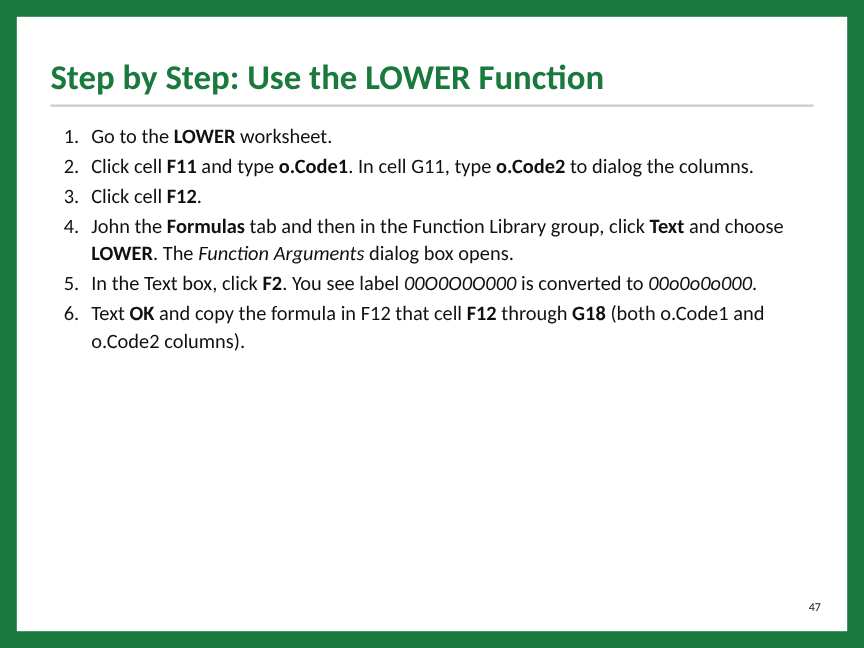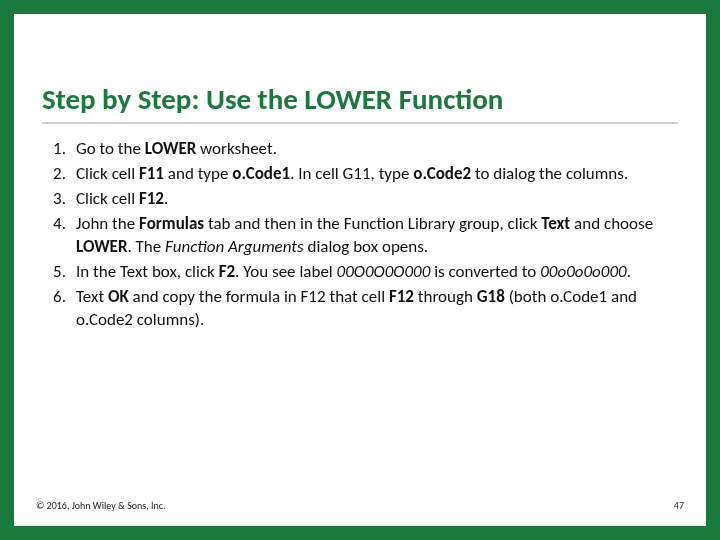--- a/index.html
+++ b/index.html
@@ -5,21 +5,20 @@
   * { margin: 0; padding: 0; box-sizing: border-box; }
   html, body { width: 720px; height: 540px; }
   body {
     font-family: "Segoe UI", "Calibri", Arial, sans-serif;
     background: #ffffff;
     border: 14px solid #1a7a3e;
     position: relative;
   }
   .content {
     padding: 34px 28px 0 28px;
-    margin-top: 35px;
   }
   .title {
     color: #1a7a3e;
     font-size: 29px;
     font-weight: 700;
     line-height: 1.15;
     margin-bottom: 6px;
   }
   .divider {
     border: none;
@@ -108,15 +107,14 @@
       <span class="num">6.</span>
       <span class="txt">
         <span>Text </span><span class="b">OK </span><span>and copy the formula in F12 that cell </span><span class="b">F12 </span><span>through </span><span class="b">G18 </span><span>(both o.Code1 and o.Code2 columns).</span>
       </span>
     </li>
 
   </ol>
 </div>
 
 <div class="footer">
-  <span class="copyright">© 2016, John Wiley &amp; Sons, Inc.</span>
   <span class="pagenum">47</span>
 </div>
 
 </body></html>

